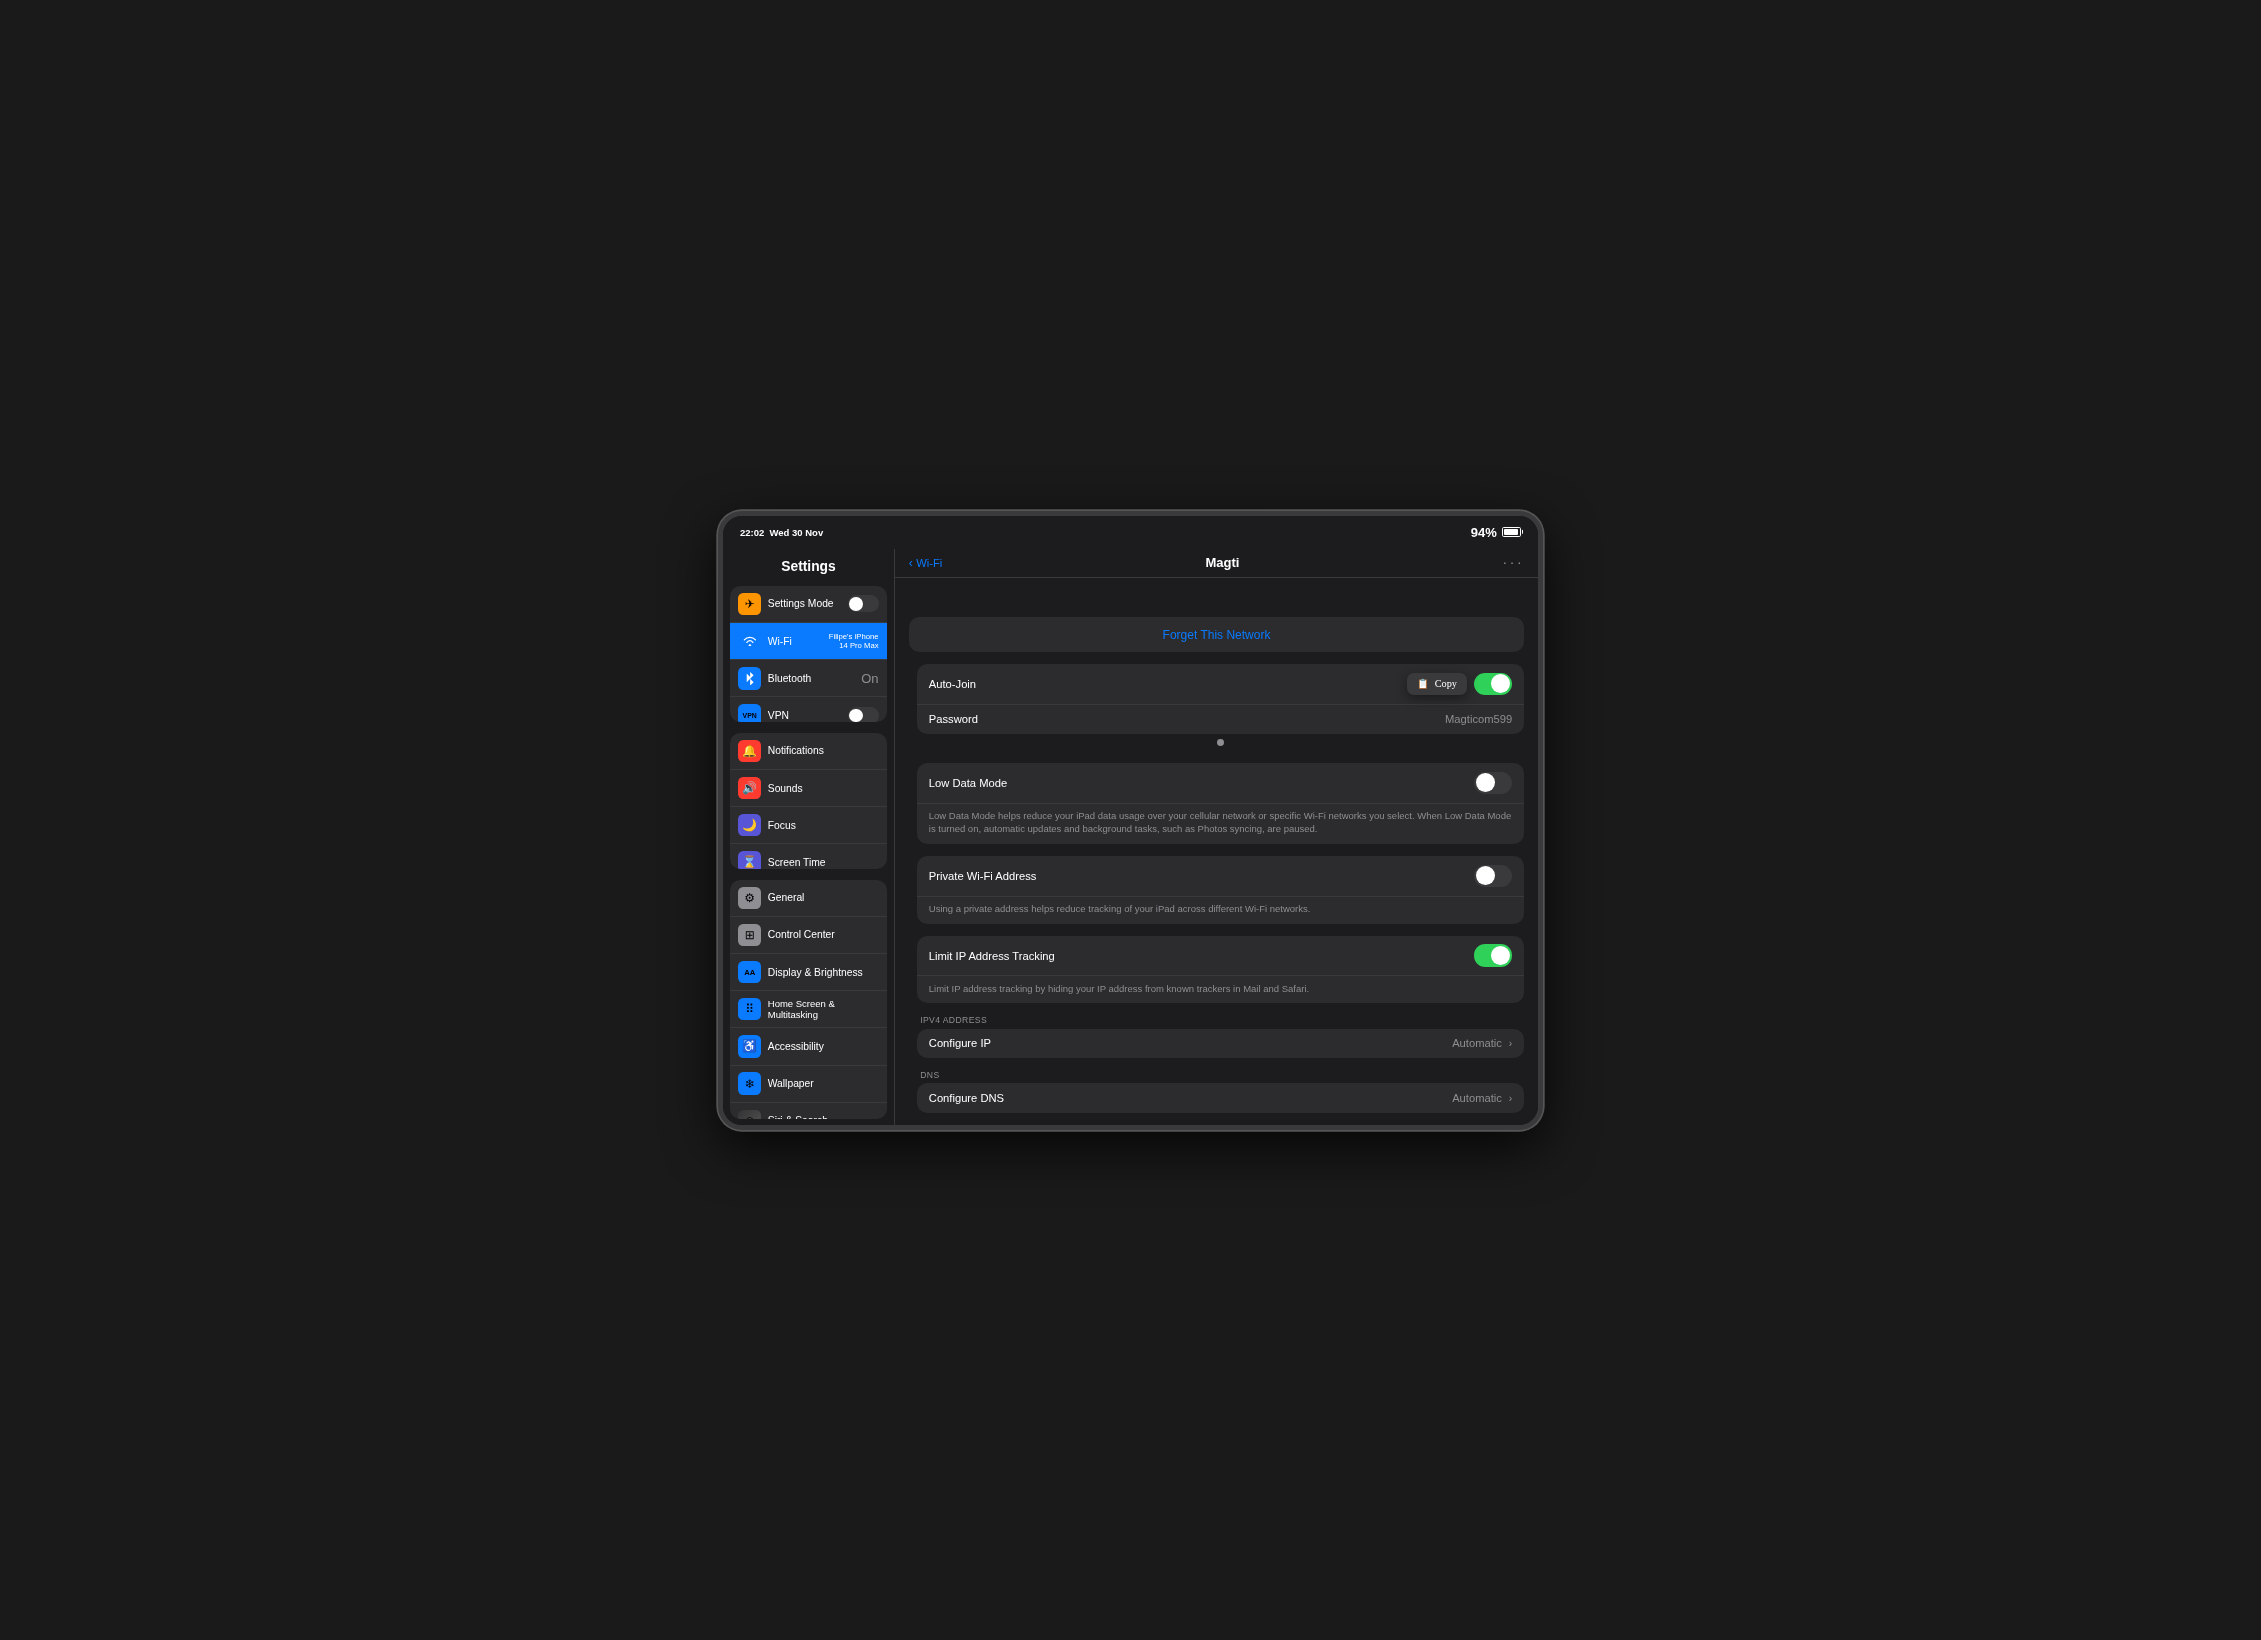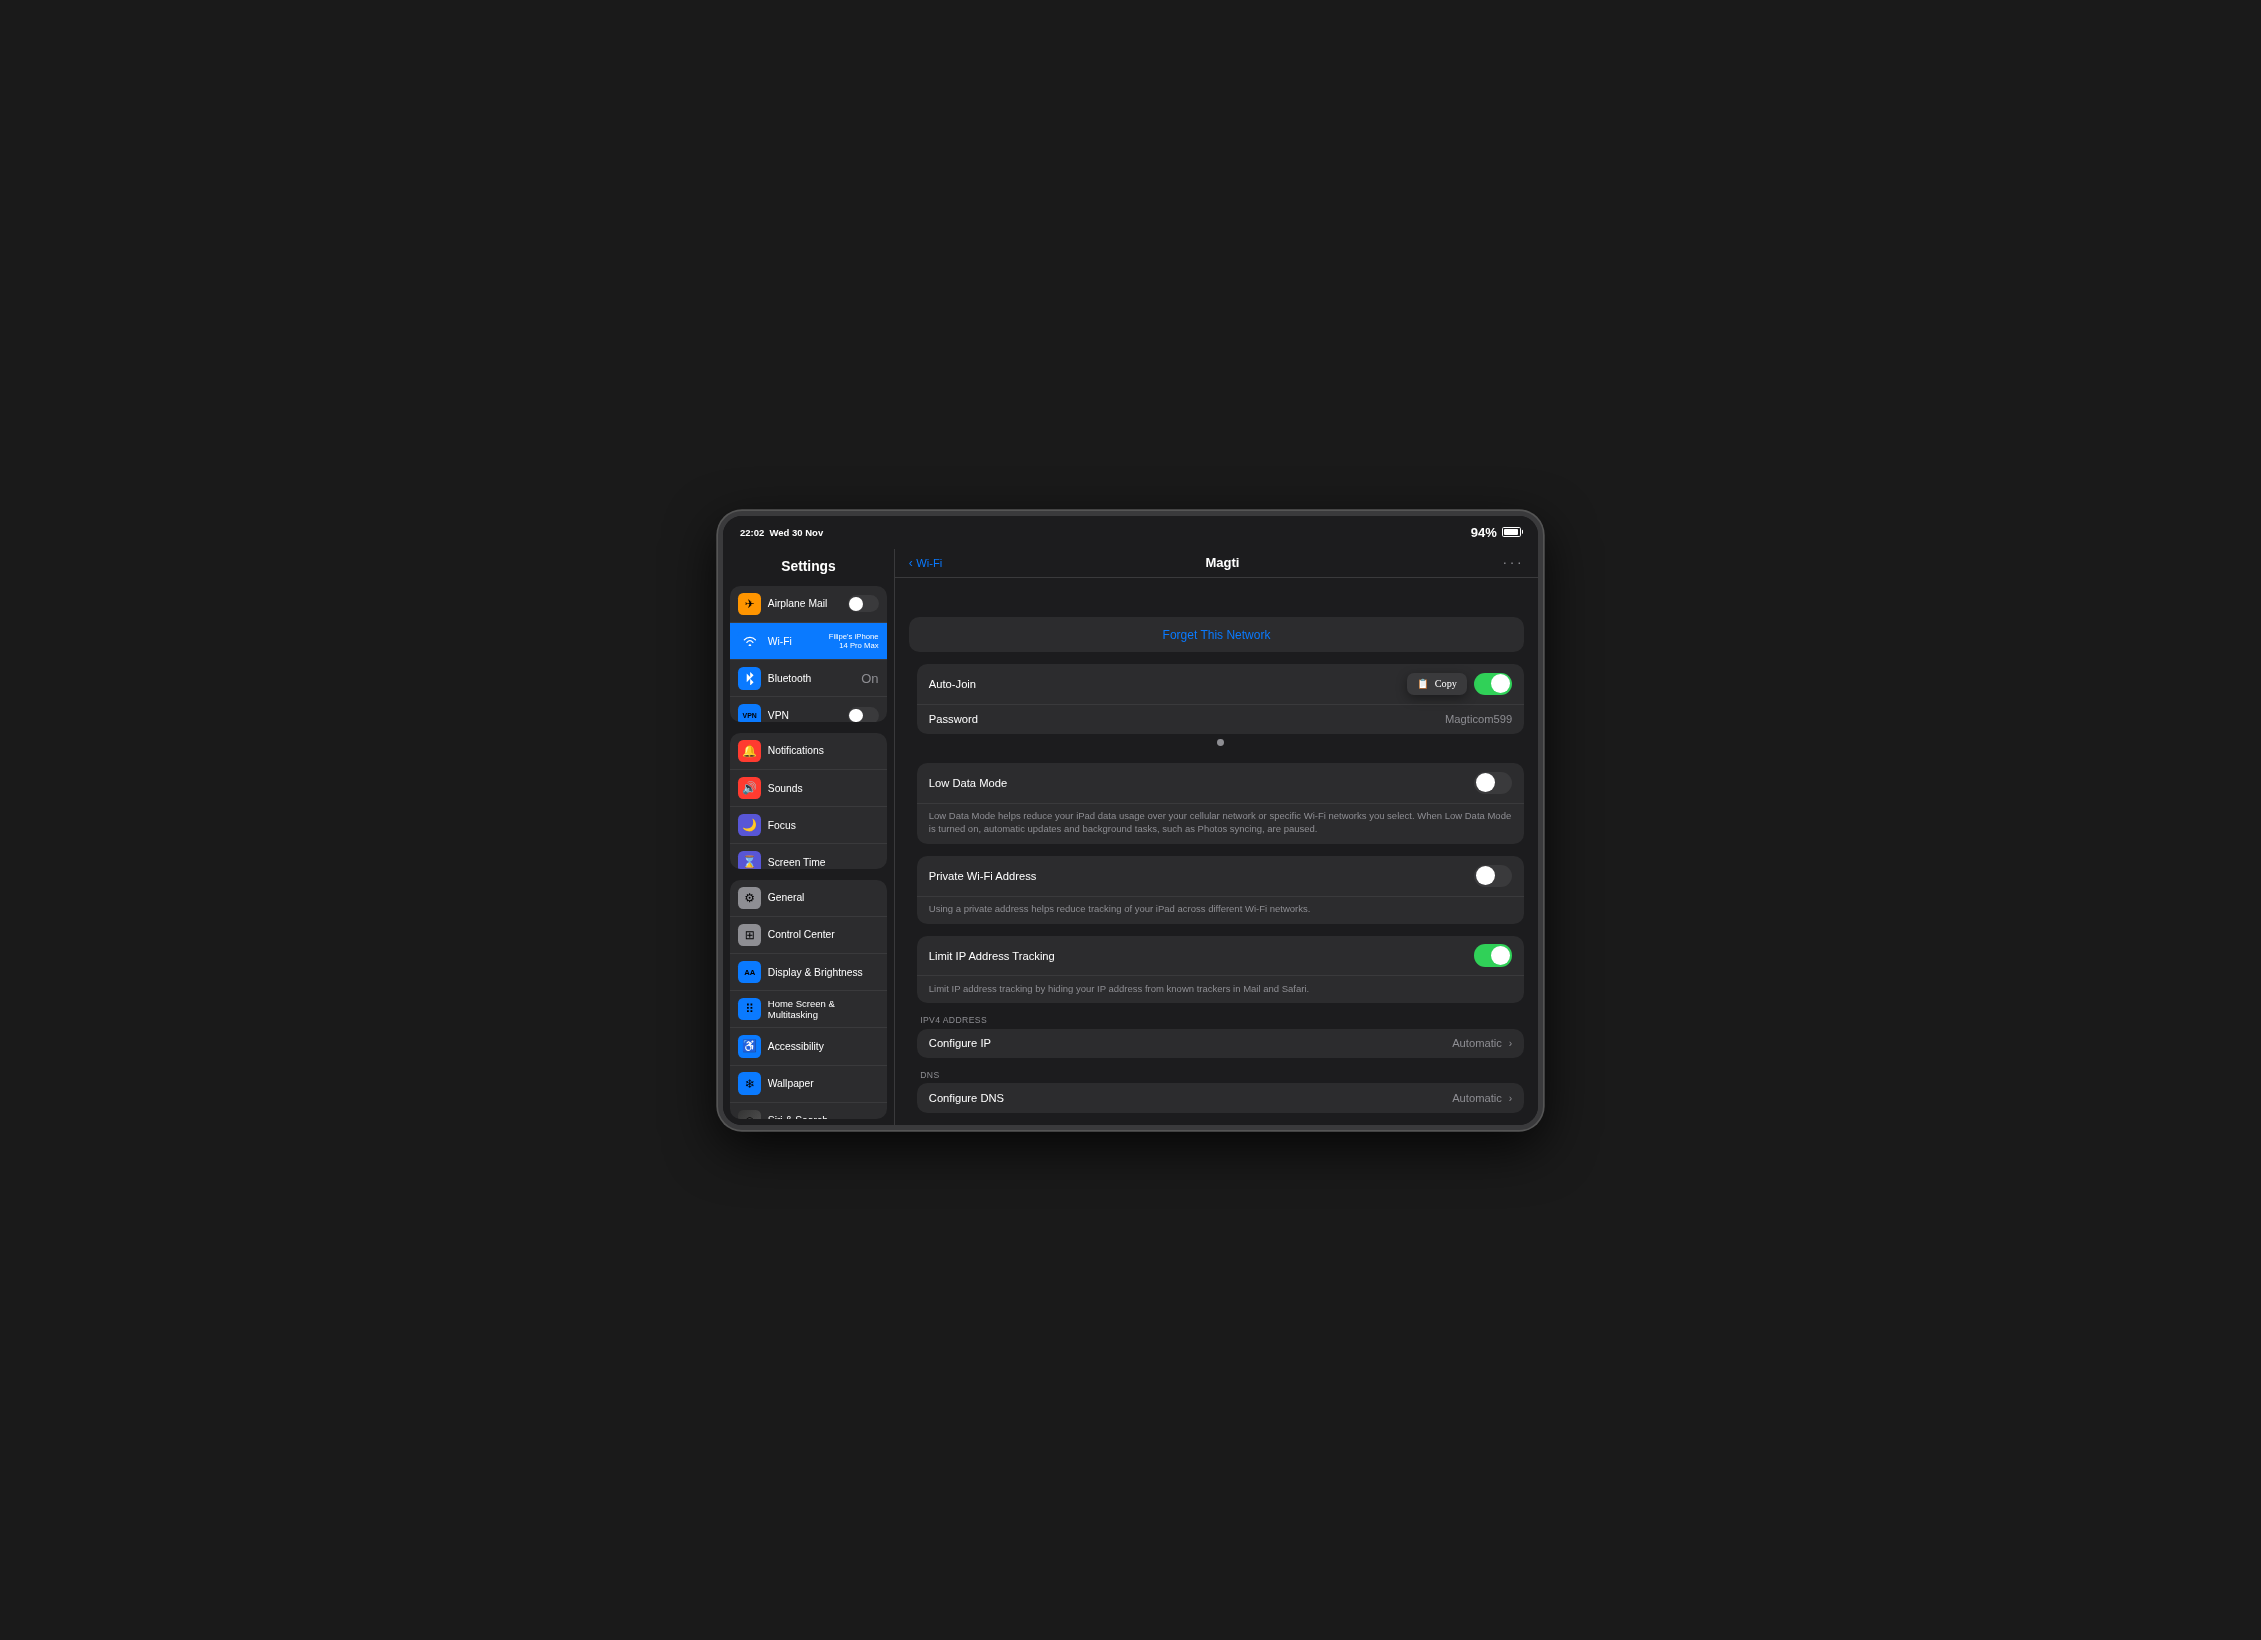--- a/index.html
+++ b/index.html
@@ -196,21 +196,21 @@
 
   <div class="main-content">
 
     <div class="sidebar">
       <div class="sidebar-header">Settings</div>
 
       <div class="settings-group">
 
         <div class="settings-item">
           <div class="settings-item-icon" style="background:#ff9500;">✈</div>
-          <span class="settings-item-label">Airplane Mail</span>
+          <span class="settings-item-label">Settings Mode</span>
           <div class="toggle-small"></div>
         </div>
 
         <div class="settings-item active">
           <div class="settings-item-icon" style="background:#0a7aff;">
             <svg width="13.8" height="10.3" viewBox="0 0 16 12" fill="none">
               <path d="M8 9.5C8.8 9.5 9.5 10.2 9.5 11S8.8 12.5 8 12.5 6.5 11.8 6.5 11 7.2 9.5 8 9.5z" fill="white"></path>
               <path d="M4.5 7.5C5.5 6.3 6.7 5.5 8 5.5s2.5.8 3.5 2" stroke="white" stroke-width="1.5" fill="none" stroke-linecap="round"></path>
               <path d="M1.5 4.5C3.2 2.5 5.5 1.5 8 1.5s4.8 1 6.5 3" stroke="white" stroke-width="1.5" fill="none" stroke-linecap="round"></path>
             </svg>

